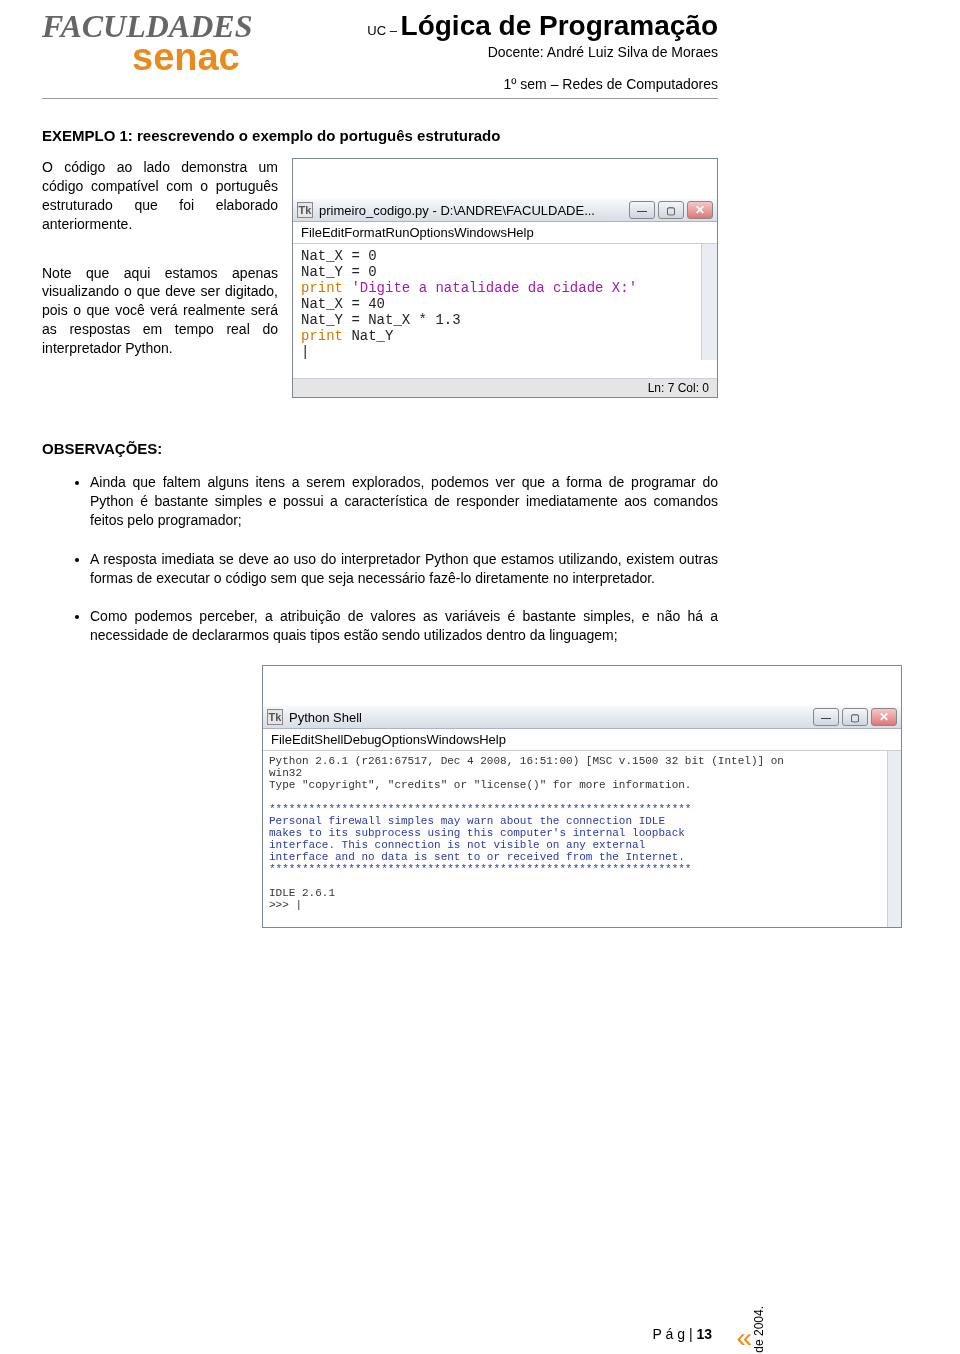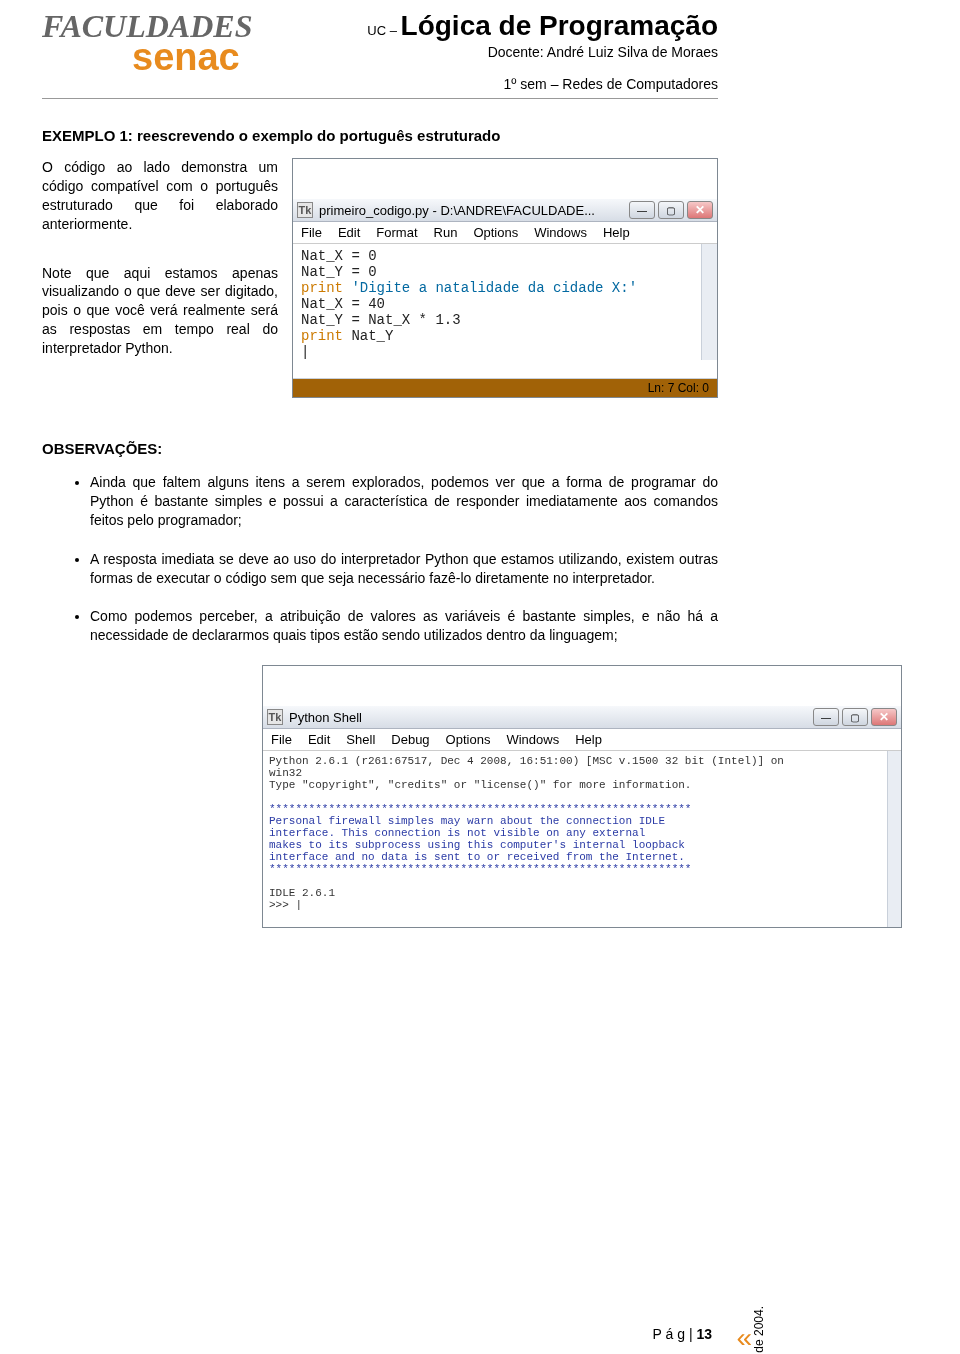--- a/index.html
+++ b/index.html
@@ -18,26 +18,26 @@
   .two-col { display: flex; gap: 14px; }
   .left-col { flex: 1; font-size: 14px; text-align: justify; line-height: 1.35; }
   .left-col p { margin: 0 0  30px 0; }
   .right-col { width: 426px; }
   .ide-window { border: 1px solid #7e8892; background: #fff; font-family: 'Courier New', monospace; font-size: 14px; }
   .titlebar { background: linear-gradient(#f6f8fb,#d7dde6); display: flex; align-items: center; padding: 2px 4px; border-bottom: 1px solid #adb4c0; font-family: Arial; font-size: 13px; margin-top: 40px; }
   .tb-icon { width: 16px; height: 16px; background: #e6e6e6; border: 1px solid #888; margin-right: 6px; display: flex; align-items: center; justify-content: center; font: bold 11px Arial; color: #555; }
   .winbtns { margin-left: auto; display: flex; gap: 3px; }
   .wb { width: 26px; height: 18px; border: 1px solid #888; background: linear-gradient(#f4f6f9,#cfd6e0); border-radius: 3px; display: flex; align-items: center; justify-content: center; font-size: 10px; }
   .wb.close { background: linear-gradient(#f6c8c8,#d77); color: #fff; font-weight: bold; font-size: 12px; }
-  .menubar { display: flex; gap: 16px; padding: 3px 8px; border-bottom: 1px solid #ccc; font-family: Arial; font-size: 13px; }
+  .menubar { display: flex; padding: 3px 8px; border-bottom: 1px solid #ccc; font-family: Arial; font-size: 13px; }
   .code-area { position: relative; padding: 4px 8px 18px 8px; min-height: 120px; color: #222; }
   .code-area .kw { color: #cc7a00; }
-  .code-area .str { color: #0369a1; }
+  .code-area .str { color: #a21caf; }
   .code-area .scrollbar { position: absolute; right: 0; top: 0; bottom: 18px; width: 16px; background: #e9edf3; border-left: 1px solid #c9d0da; }
-  .statusbar { border-top: 1px solid #c9d0da; font: 12px Arial; text-align: right; padding: 2px 8px; background: #a16207; }
+  .statusbar { border-top: 1px solid #c9d0da; font: 12px Arial; text-align: right; padding: 2px 8px; background: #e5e5e5; }
   .obs-title { font: bold 15px Arial; margin: 42px 0 16px 0; }
   ul.obs { list-style: disc; padding-left: 48px; font-size: 14px; line-height: 1.35; text-align: justify; }
   ul.obs li { margin-bottom: 20px; }
   .shell-wrap { margin-left: 220px; margin-top: 6px; }
   .shell-window { border: 1px solid #7e8892; background: #fff; width: 640px; font-family: 'Courier New', monospace; font-size: 11px; }
   .shell-body { padding: 4px 6px 16px 6px; color: #333; position: relative; min-height: 150px; }
   .shell-body .blue { color: #2a3aa5; }
   .shell-body .scrollbar { position: absolute; right: 0; top: 0; bottom: 0; width: 14px; background: #e9edf3; border-left: 1px solid #c9d0da; }
   .vtext { position: absolute; right: 8px; top: 560px; width: 14px; height: 760px; font: 12px Arial; }
   .vtext span { display: block; transform: rotate(-90deg); transform-origin: right top; white-space: nowrap; position: absolute; right: 0; bottom: 0; }
@@ -133,22 +133,22 @@
         <span>Windows</span>
         <span>Help</span>
       </div>
       <div class="shell-body">
         <div>Python 2.6.1 (r261:67517, Dec  4 2008, 16:51:00) [MSC v.1500 32 bit (Intel)] on</div>
         <div>win32</div>
         <div>Type "copyright", "credits" or "license()" for more information.</div>
         <br>
         <div class="blue">    ****************************************************************</div>
         <div class="blue">    Personal firewall simples may warn about the connection IDLE</div>
+        <div class="blue">    makes to its subprocess using this computer's internal loopback</div>
         <div class="blue">    interface.  This connection is not visible on any external</div>
-        <div class="blue">    makes to its subprocess using this computer's internal loopback</div>
         <div class="blue">    interface and no data is sent to or received from the Internet.</div>
         <div class="blue">    ****************************************************************</div>
         <br>
         <div>IDLE 2.6.1</div>
         <div>&gt;&gt;&gt; |</div>
         <div class="scrollbar"></div>
       </div>
     </div>
   </div>
 

